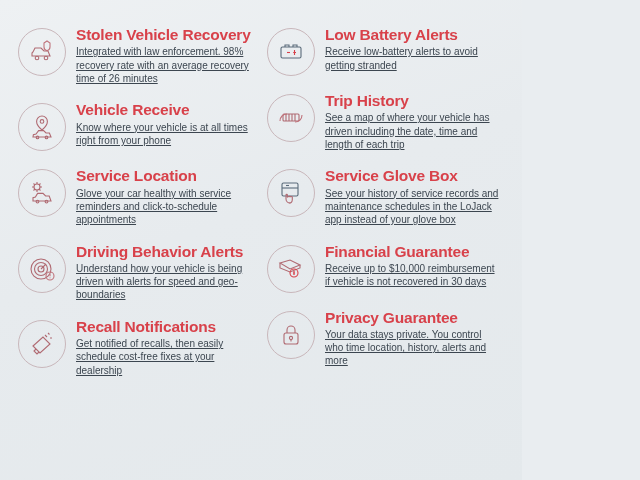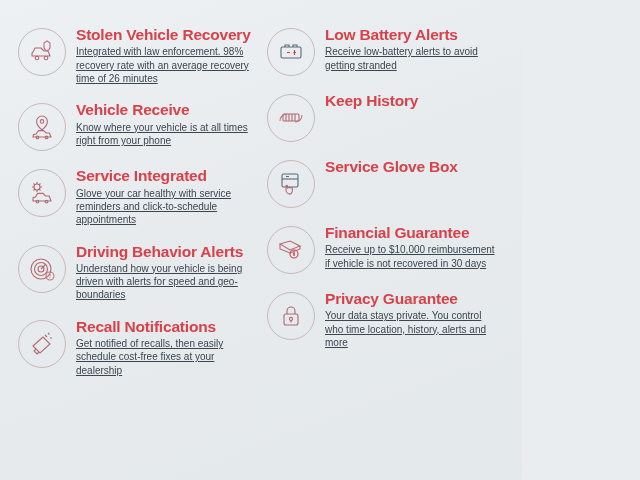--- a/index.html
+++ b/index.html
@@ -114,21 +114,21 @@
         <div class="icon-wrap">
           <svg width="28" height="28" viewBox="0 0 28 28" fill="none" stroke="#b06a72" stroke-width="1.1">
             <circle cx="9" cy="8" r="3"></circle>
             <path d="M9 3v2M9 11v2M4 8h2M12 8h2M5.5 4.5l1.4 1.4M11.1 10.1l1.4 1.4M12.5 4.5l-1.4 1.4M6.9 10.1l-1.4 1.4"></path>
             <path d="M5 22h18l-1.8-5h-3.6l-2.6-2.6h-5.4L7.4 18 5 18.6z"></path>
             <circle cx="9.5" cy="22.6" r="1.4"></circle>
             <circle cx="18.5" cy="22.6" r="1.4"></circle>
           </svg>
         </div>
         <div class="text-block">
-          <p class="feature-title">Service Integrated</p>
+          <p class="feature-title">Service Location</p>
           <p class="feature-desc">Glove your car healthy with service reminders and click-to-schedule appointments</p>
         </div>
       </div>
 
       <div class="feature">
         <div class="icon-wrap">
           <svg width="28" height="28" viewBox="0 0 28 28" fill="none" stroke="#b06a72" stroke-width="1.1">
             <circle cx="13" cy="14" r="10"></circle>
             <circle cx="13" cy="14" r="6.5"></circle>
             <circle cx="13" cy="14" r="3"></circle>
@@ -179,36 +179,38 @@
       <div class="feature">
         <div class="icon-wrap">
           <svg width="30" height="28" viewBox="0 0 30 28" fill="none" stroke="#b06a72" stroke-width="1.1">
             <rect x="7" y="10" width="16" height="7" rx="1"></rect>
             <path d="M10 10v7M13 10v7M16 10v7M19 10v7"></path>
             <path d="M4 17c0-4 3-7 7-7" stroke="#c0747c"></path>
             <path d="M26 11c0 4-3 7-7 7" stroke="#c0747c"></path>
           </svg>
         </div>
         <div class="text-block">
-          <p class="feature-title">Keep History</p>
+          <p class="feature-title">Trip History</p>
+          <p class="feature-desc">See a map of where your vehicle has driven including the date, time and length of each trip</p>
         </div>
       </div>
 
       <div class="feature">
         <div class="icon-wrap">
           <svg width="28" height="28" viewBox="0 0 28 28" fill="none" stroke="#5a6b7a" stroke-width="1.1">
             <rect x="5" y="4" width="16" height="13" rx="1.5"></rect>
             <path d="M5 9h16"></path>
             <path d="M9 6.5h3"></path>
             <path d="M13 24c-2 0-4-1.5-4-4v-4c0-1 1.4-1 1.4 0v2.2" stroke="#b06a72"></path>
             <path d="M10.4 18.5c0-1 1.3-1.3 1.6-.4M12 18.2c.2-1 1.4-1.1 1.7-.2M13.7 18.2c.2-.9 1.4-1 1.6-.1v2.3c0 2.3-1.3 3.6-3 3.6" stroke="#b06a72"></path>
           </svg>
         </div>
         <div class="text-block">
           <p class="feature-title">Service Glove Box</p>
+          <p class="feature-desc">See your history of service records and maintenance schedules in the LoJack app instead of your glove box</p>
         </div>
       </div>
 
       <div class="feature">
         <div class="icon-wrap">
           <svg width="30" height="28" viewBox="0 0 30 28" fill="none" stroke="#b06a72" stroke-width="1.1">
             <path d="M4 8l10-3 10 5-10 4z"></path>
             <path d="M4 8v5l10 4 10-4V10"></path>
             <circle cx="18" cy="18" r="4" stroke="#d8414a"></circle>
             <path d="M18 16.2v3.6M17 17h2M17 19h2" stroke="#d8414a"></path>

